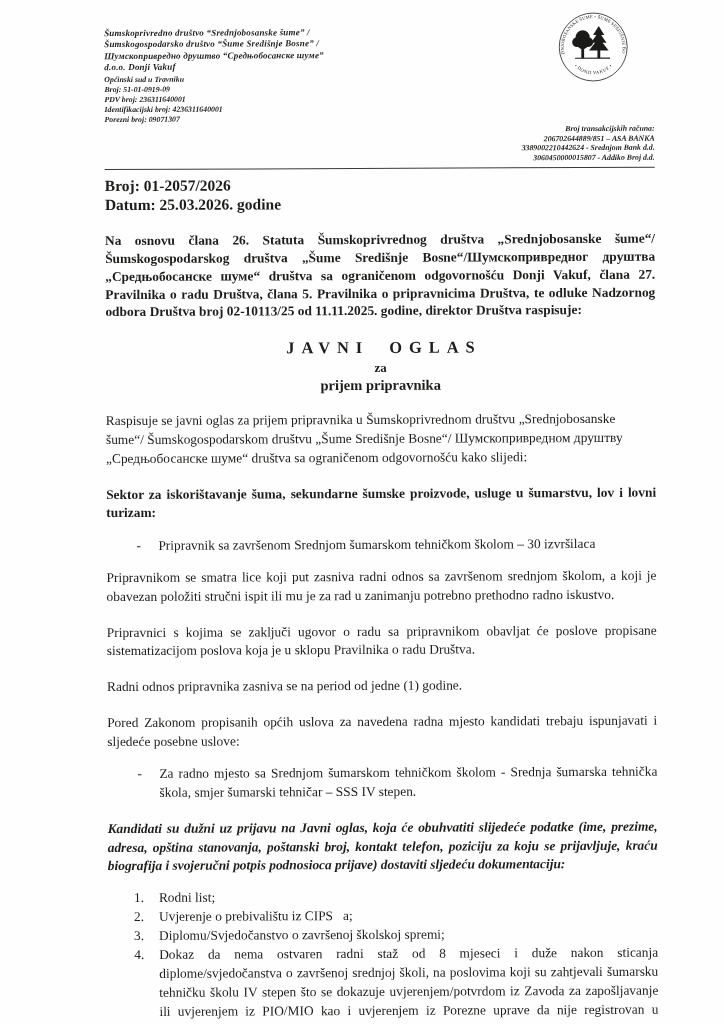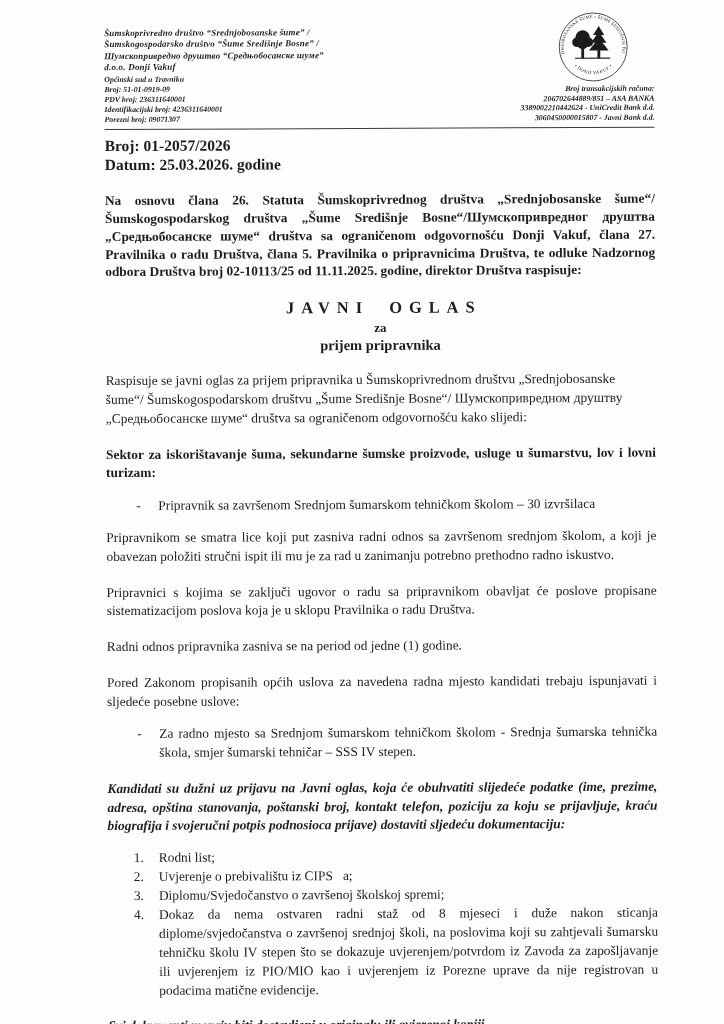--- a/index.html
+++ b/index.html
@@ -61,20 +61,21 @@
     width: 70px;
     height: 70px;
     margin: 0 26px 2px auto;
   }
   .bank {
     text-align: right;
     font-size: 7.8px;
     font-weight: bold;
     font-style: italic;
     line-height: 1.24;
+    margin-top: 40px;
   }
   .rule {
     border-bottom: 1.7px solid #3a3a38;
     margin-top: 4px;
   }
   
   .ref { margin-top: 6px; }
   .refline {
     font-weight: bold;
     font-size: 15.5px;
@@ -176,22 +177,22 @@
               <polygon points="58,28 69,44 47,44"></polygon>
               <polygon points="58,37 72,55 44,55"></polygon>
               <rect x="56" y="54" width="4" height="12"></rect>
             </g>
             <line x1="24" y1="66" x2="74" y2="66" stroke="#1b1b19" stroke-width="1.6"></line>
           </svg>
         </div>
         <div class="bank">
           <div>Broj transakcijskih računa:</div>
           <div>206702644889/851 – ASA BANKA</div>
-          <div>3389002210442624 - UniCredit Bank d.d.</div>
-          <div>3060450000015807 - Javni Bank d.d.</div>
+          <div>3389002210442624 - Srednjom Bank d.d.</div>
+          <div>3060450000015807 - Addiko Broj d.d.</div>
         </div>
       </div>
     </header>
 
     <div class="rule"></div>
 
     <div class="ref">
       <div class="refline">Broj: 01-2057/2026</div>
       <div class="refline">Datum: 25.03.2026. godine</div>
     </div>

